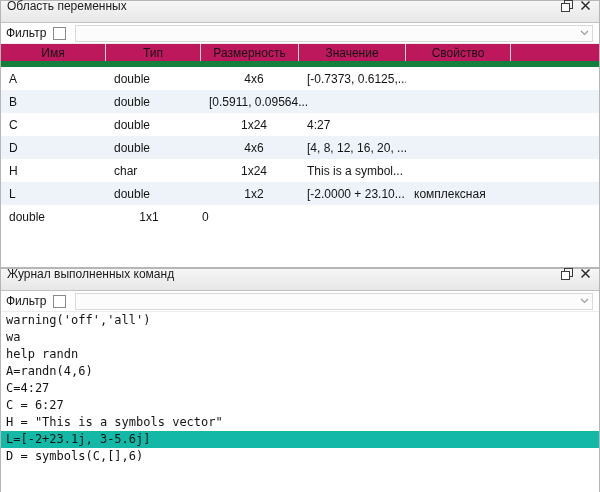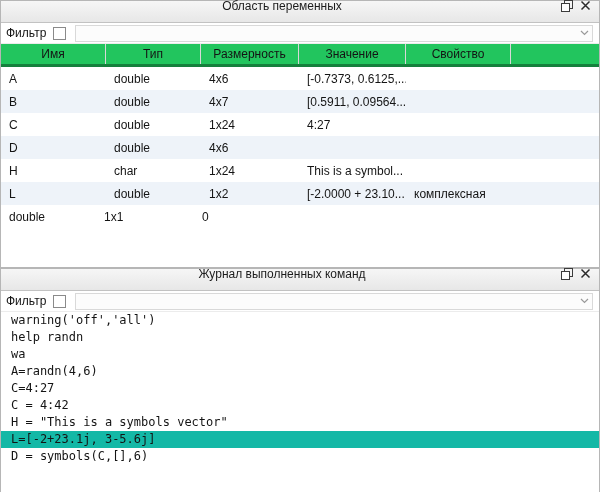--- a/index.html
+++ b/index.html
@@ -23,21 +23,20 @@
 
   
   .titlebar {
     height: 22px;
     flex: 0 0 22px;
     display: flex;
     align-items: center;
     padding: 0 4px 12px 6px;
     background: linear-gradient(#f6f6f6, #e7e7e7);
     border-bottom: 1px solid #c2c2c2;
-    text-align: center;
   }
   .titlebar .title { flex: 1; font-size: 12px; color: #1c1c1c; }
   .tb-btn {
     width: 19px; height: 18px;
     display: flex; align-items: center; justify-content: center;
     cursor: default;
   }
 
   
   .filterrow {
@@ -69,31 +68,31 @@
     right: 3px; top: 4px;
     line-height: 0;
   }
 
   
   .thead {
     display: flex;
     height: 23px;
     flex: 0 0 23px;
     align-items: stretch;
-    border-bottom: 3px solid #15803d;
-    background: #22c55e;
+    border-bottom: 6px solid #15803d;
+    background: #be185d;
   }
   .hcell {
     display: flex; align-items: center; justify-content: center;
     border-right: 1px solid #d8d8d8;
     font-size: 12px;
   }
   .c0 { width: 105px; }
   .c1 { width: 95px;  }
-  .c2 { width: 98px;  }
+  .c2 { width: 98px; text-align: center;  }
   .c3 { width: 107px; }
   .c4 { width: 105px; }
   .tbody { flex: 1; overflow: hidden; }
   .trow { display: flex; height: 23px; align-items: center; background: #ffffff; }
   .trow.alt { background: #eef3f9; }
   .tcell {
     padding-left: 8px;
     white-space: nowrap;
     overflow: hidden;
     font-size: 12px;
@@ -103,21 +102,21 @@
   .cmd-area {
     flex: 1;
     overflow: hidden;
     font-family: "DejaVu Sans Mono", "Liberation Mono", monospace;
     font-size: 12px;
     background: #ffffff;
   }
   .cmd-line {
     height: 17px;
     line-height: 17px;
-    padding-left: 10px;
+    padding-left: 5px;
     white-space: pre;
     background: #ffffff;
   }
   .cmd-line.selected { background: #14b8a6; }
 
   svg { display: block; }
 </style>
 </head>
 <body>
 
@@ -158,35 +157,35 @@
       <div class="trow">
         <div class="tcell c0">A</div>
         <div class="tcell c1">double</div>
         <div class="tcell c2">4x6</div>
         <div class="tcell c3">[-0.7373, 0.6125,...</div>
         <div class="tcell c4"></div>
       </div>
       <div class="trow alt">
         <div class="tcell c0">B</div>
         <div class="tcell c1">double</div>
-        <div class="tcell c2">4x7</div>
         <div class="tcell c3">[0.5911, 0.09564...</div>
         <div class="tcell c4"></div>
       </div>
       <div class="trow">
         <div class="tcell c0">C</div>
         <div class="tcell c1">double</div>
         <div class="tcell c2">1x24</div>
         <div class="tcell c3">4:27</div>
         <div class="tcell c4"></div>
       </div>
       <div class="trow alt">
         <div class="tcell c0">D</div>
         <div class="tcell c1">double</div>
         <div class="tcell c2">4x6</div>
+        <div class="tcell c3">[4, 8, 12, 16, 20, ...</div>
         <div class="tcell c4"></div>
       </div>
       <div class="trow">
         <div class="tcell c0">H</div>
         <div class="tcell c1">char</div>
         <div class="tcell c2">1x24</div>
         <div class="tcell c3">This is a symbol...</div>
         <div class="tcell c4"></div>
       </div>
       <div class="trow alt">
@@ -226,22 +225,22 @@
     <div class="combo">
       <span class="arrow">
         <svg width="9" height="6" viewBox="0 0 9 6">
           <path d="M1 1 L4.5 4.5 L8 1" fill="none" stroke="#9a9a9a" stroke-width="1.2"></path>
         </svg>
       </span>
     </div>
   </div>
   <div class="cmd-area">
       <div class="cmd-line">warning('off','all')</div>
+      <div class="cmd-line">wa</div>
       <div class="cmd-line">help randn</div>
-      <div class="cmd-line">wa</div>
       <div class="cmd-line">A=randn(4,6)</div>
       <div class="cmd-line">C=4:27</div>
-      <div class="cmd-line">C = 4:42</div>
+      <div class="cmd-line">C = 6:27</div>
       <div class="cmd-line">H = "This is a symbols vector"</div>
       <div class="cmd-line selected">L=[-2+23.1j, 3-5.6j]</div>
       <div class="cmd-line">D = symbols(C,[],6)</div>
     </div>
 </div>
 
 </body></html>

